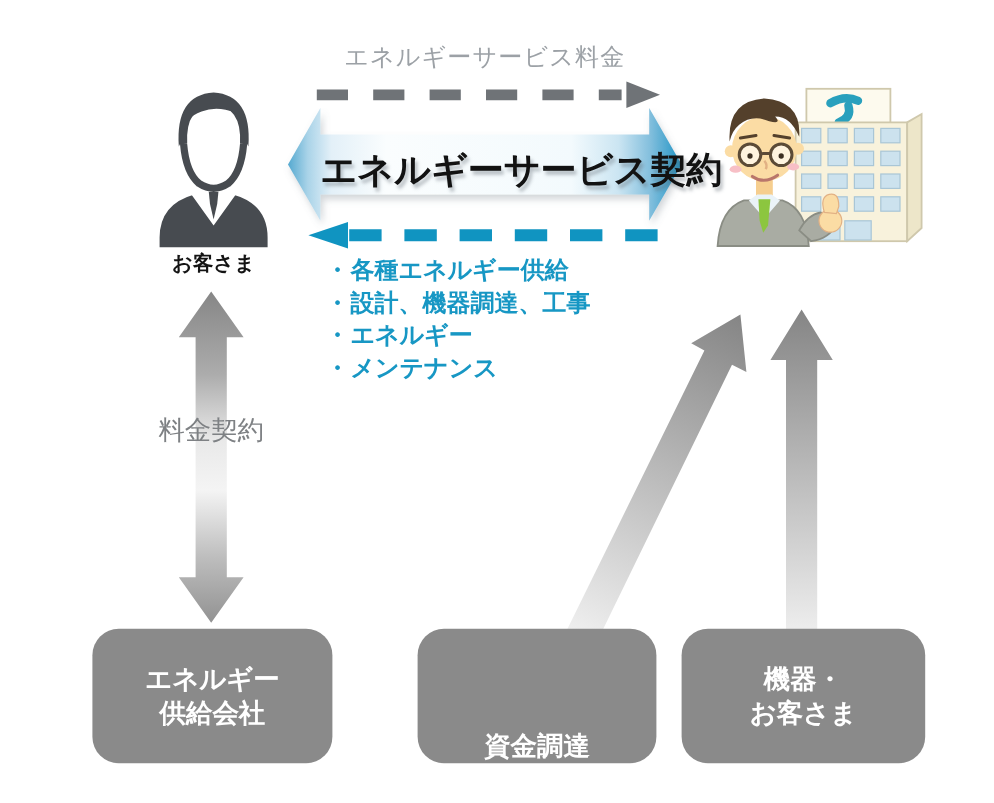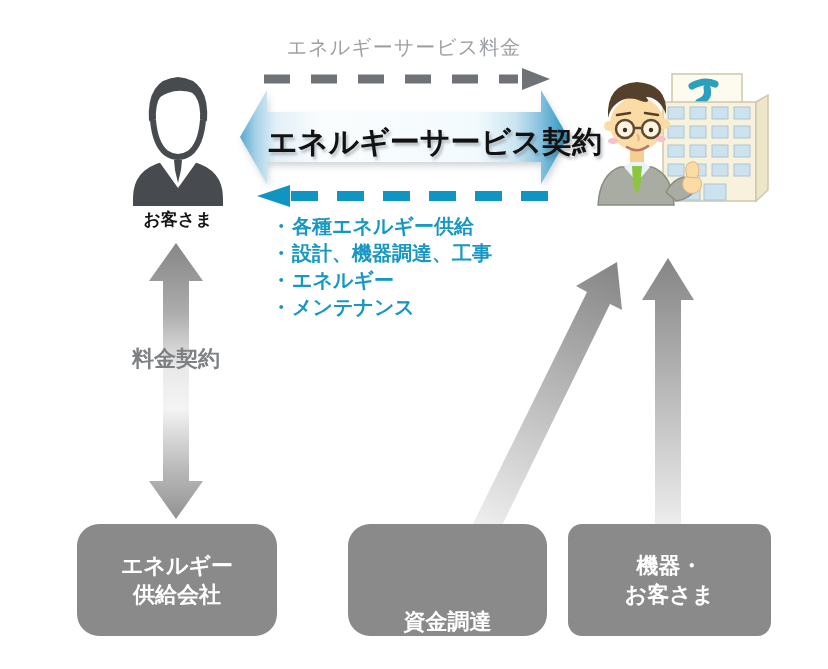--- a/index.html
+++ b/index.html
@@ -25,31 +25,31 @@
     font-size:20px;font-weight:700;color:#1797C4;line-height:27px;
   }
   #service-list .row{display:flex;}
   #service-list .bullet{width:22px;text-align:center;flex:0 0 auto;}
   #customer-label{
     left:128px;top:208px;width:100px;text-align:center;
     font-size:17px;font-weight:700;color:#141414;
   }
   #fee-contract-label{
     left:46px;top:344px;width:260px;text-align:center;
-    font-size:22px;font-weight:700;color:#7E8184;line-height:30px;
+    font-size:22px;font-weight:400;color:#7E8184;line-height:30px;
   }
   .gray-box{
     position:absolute;z-index:2;top:524px;height:112px;
     background:#8A8A8A;border-radius:22px;
     display:flex;flex-direction:column;align-items:center;justify-content:center;
     color:#ffffff;font-size:22px;font-weight:700;line-height:29px;text-align:center;
   }
   #box-energy-supplier{left:77px;width:200px;}
   #box-funding{left:348px;width:199px;justify-content:flex-end;}
-  #box-equipment{left:568px;width:203px;border-radius:14px;}
+  #box-equipment{left:568px;width:203px;}
 </style>
 </head>
 <body>
 
 <div id="canvas">
 
   <svg id="arrow-layer" width="828" height="669" viewBox="0 0 828 669">
     <defs>
       <linearGradient id="gradContract" gradientUnits="userSpaceOnUse" x1="240" y1="137" x2="568" y2="137">
         <stop offset="0" stop-color="#55A9D0"></stop>

